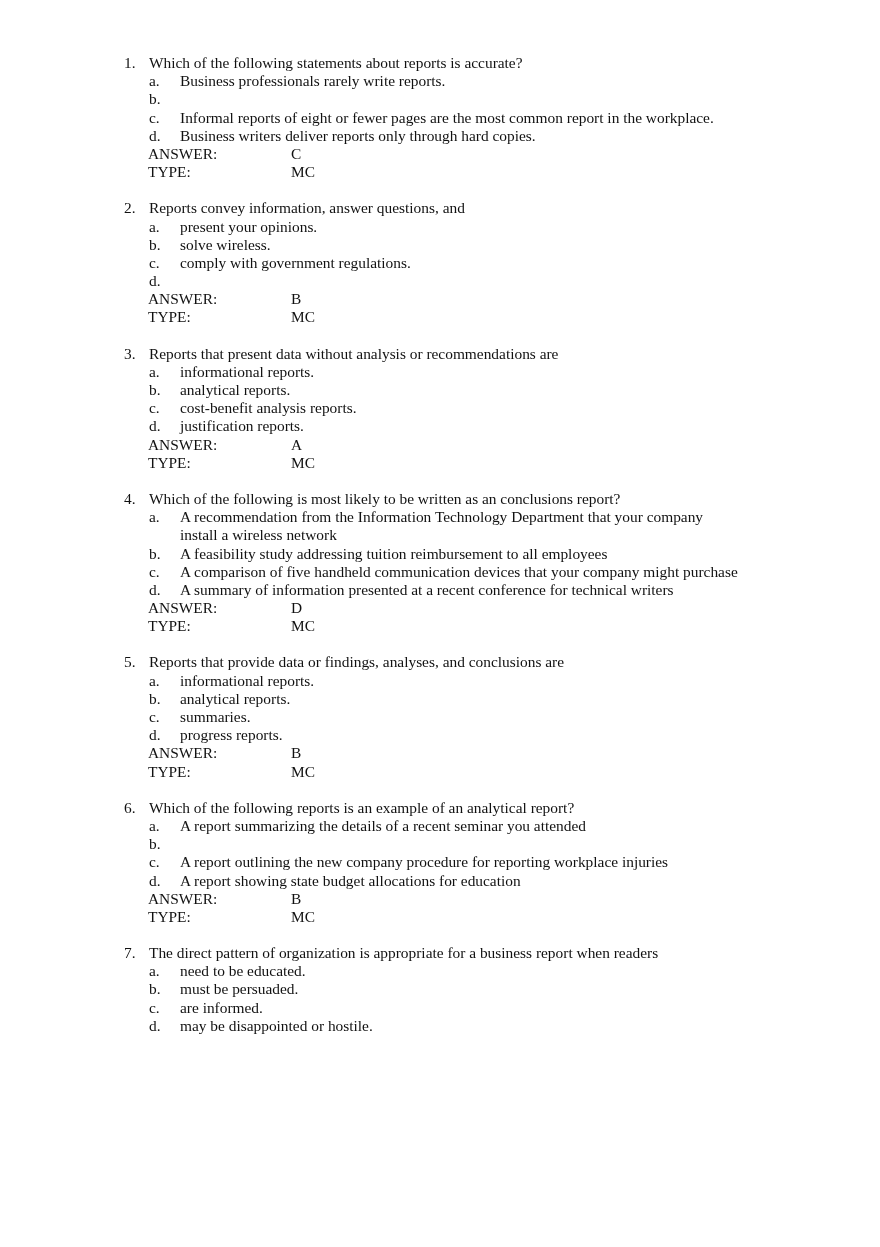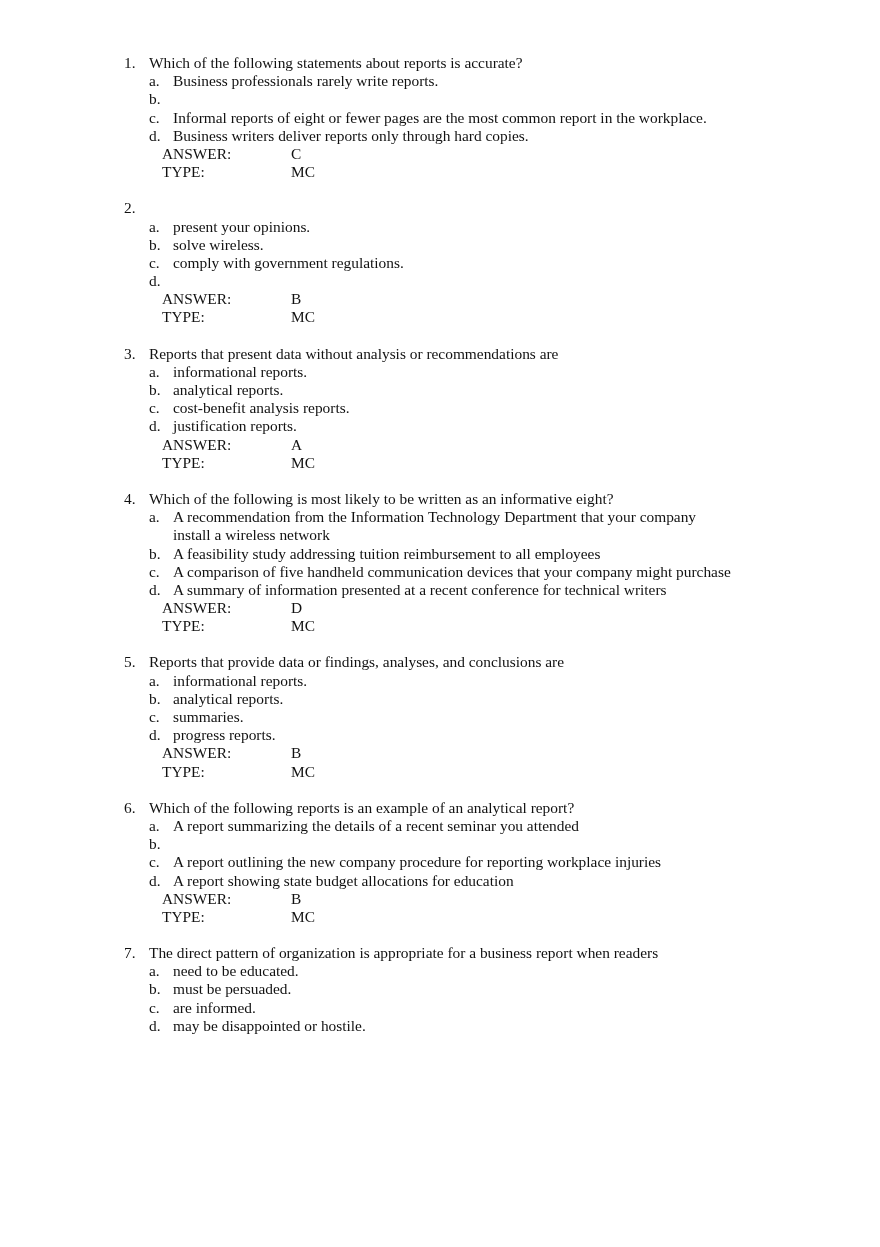--- a/index.html
+++ b/index.html
@@ -7,22 +7,22 @@
     width: 880px; height: 1247px; position: relative; overflow: hidden;
     font-family: "Liberation Serif", "DejaVu Serif", serif;
     font-size: 15.4px; color: #111111;
   }
   .page { position: absolute; left: 0; top: 54px; width: 880px; }
   .q { position: relative; margin-bottom: 18px; }
   .line { position: relative; height: 18.2px; line-height: 18.2px; white-space: nowrap; }
   .qnum { position: absolute; left: 124px; }
   .qtext { position: absolute; left: 149px; }
   .olet { position: absolute; left: 149px; }
-  .otext { position: absolute; left: 173px; }
-  .alabel { position: absolute; left: 162px; text-align: right; }
+  .otext { position: absolute; left: 180px; }
+  .alabel { position: absolute; left: 148px; text-align: right; }
   .avalue { position: absolute; left: 291px; }
 </style>
 </head>
 <body>
 
 <div class="page" id="page">
     <div class="q">
       <div class="line">
         <span class="qnum">1.</span>
         <span class="qtext">Which of the following statements about reports is accurate?</span>
@@ -47,20 +47,21 @@
         <span class="avalue">C</span>
       </div>
       <div class="line">
         <span class="alabel">TYPE:</span>
         <span class="avalue">MC</span>
       </div>
     </div>
     <div class="q">
       <div class="line">
         <span class="qnum">2.</span>
+        <span class="qtext">Reports convey information, answer questions, and</span>
       </div>
       <div class="line">
         <span class="olet">a.</span>
         <span class="otext">present your opinions.</span>
       </div>
       <div class="line">
         <span class="olet">b.</span>
         <span class="otext">solve wireless.</span>
       </div>
       <div class="line">
@@ -105,21 +106,21 @@
         <span class="avalue">A</span>
       </div>
       <div class="line">
         <span class="alabel">TYPE:</span>
         <span class="avalue">MC</span>
       </div>
     </div>
     <div class="q">
       <div class="line">
         <span class="qnum">4.</span>
-        <span class="qtext">Which of the following is most likely to be written as an informative eight?</span>
+        <span class="qtext">Which of the following is most likely to be written as an conclusions report?</span>
       </div>
       <div class="line">
         <span class="olet">a.</span>
         <span class="otext">A recommendation from the Information Technology Department that your company</span>
       </div>
       <div class="line">
         <span class="otext">install a wireless network</span>
       </div>
       <div class="line">
         <span class="olet">b.</span>

